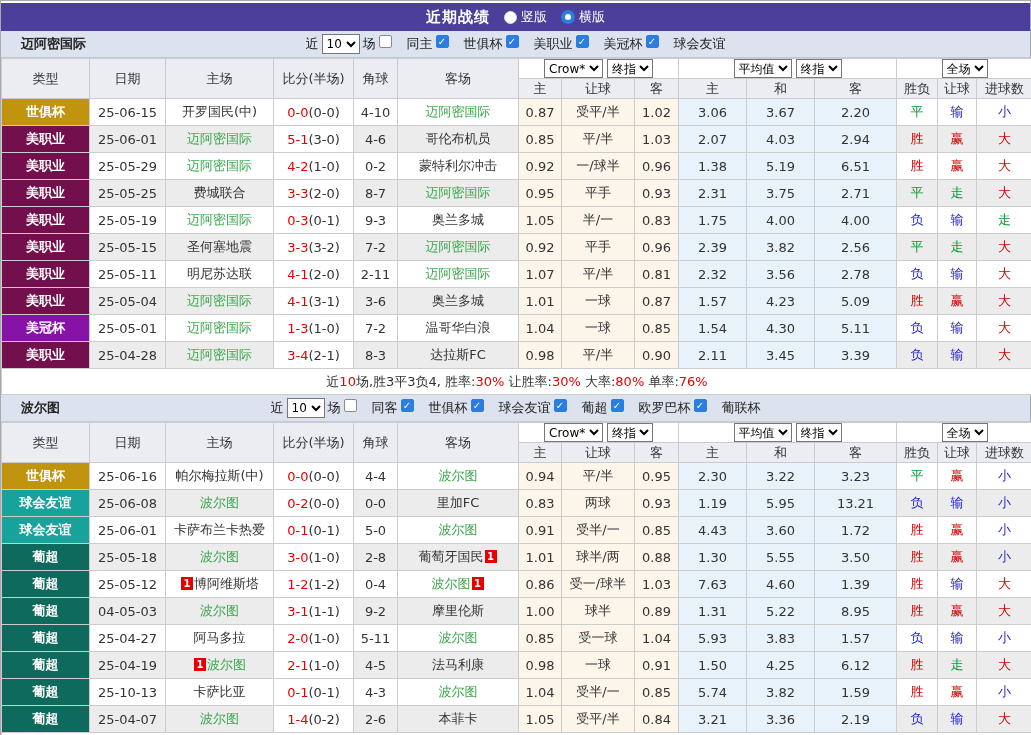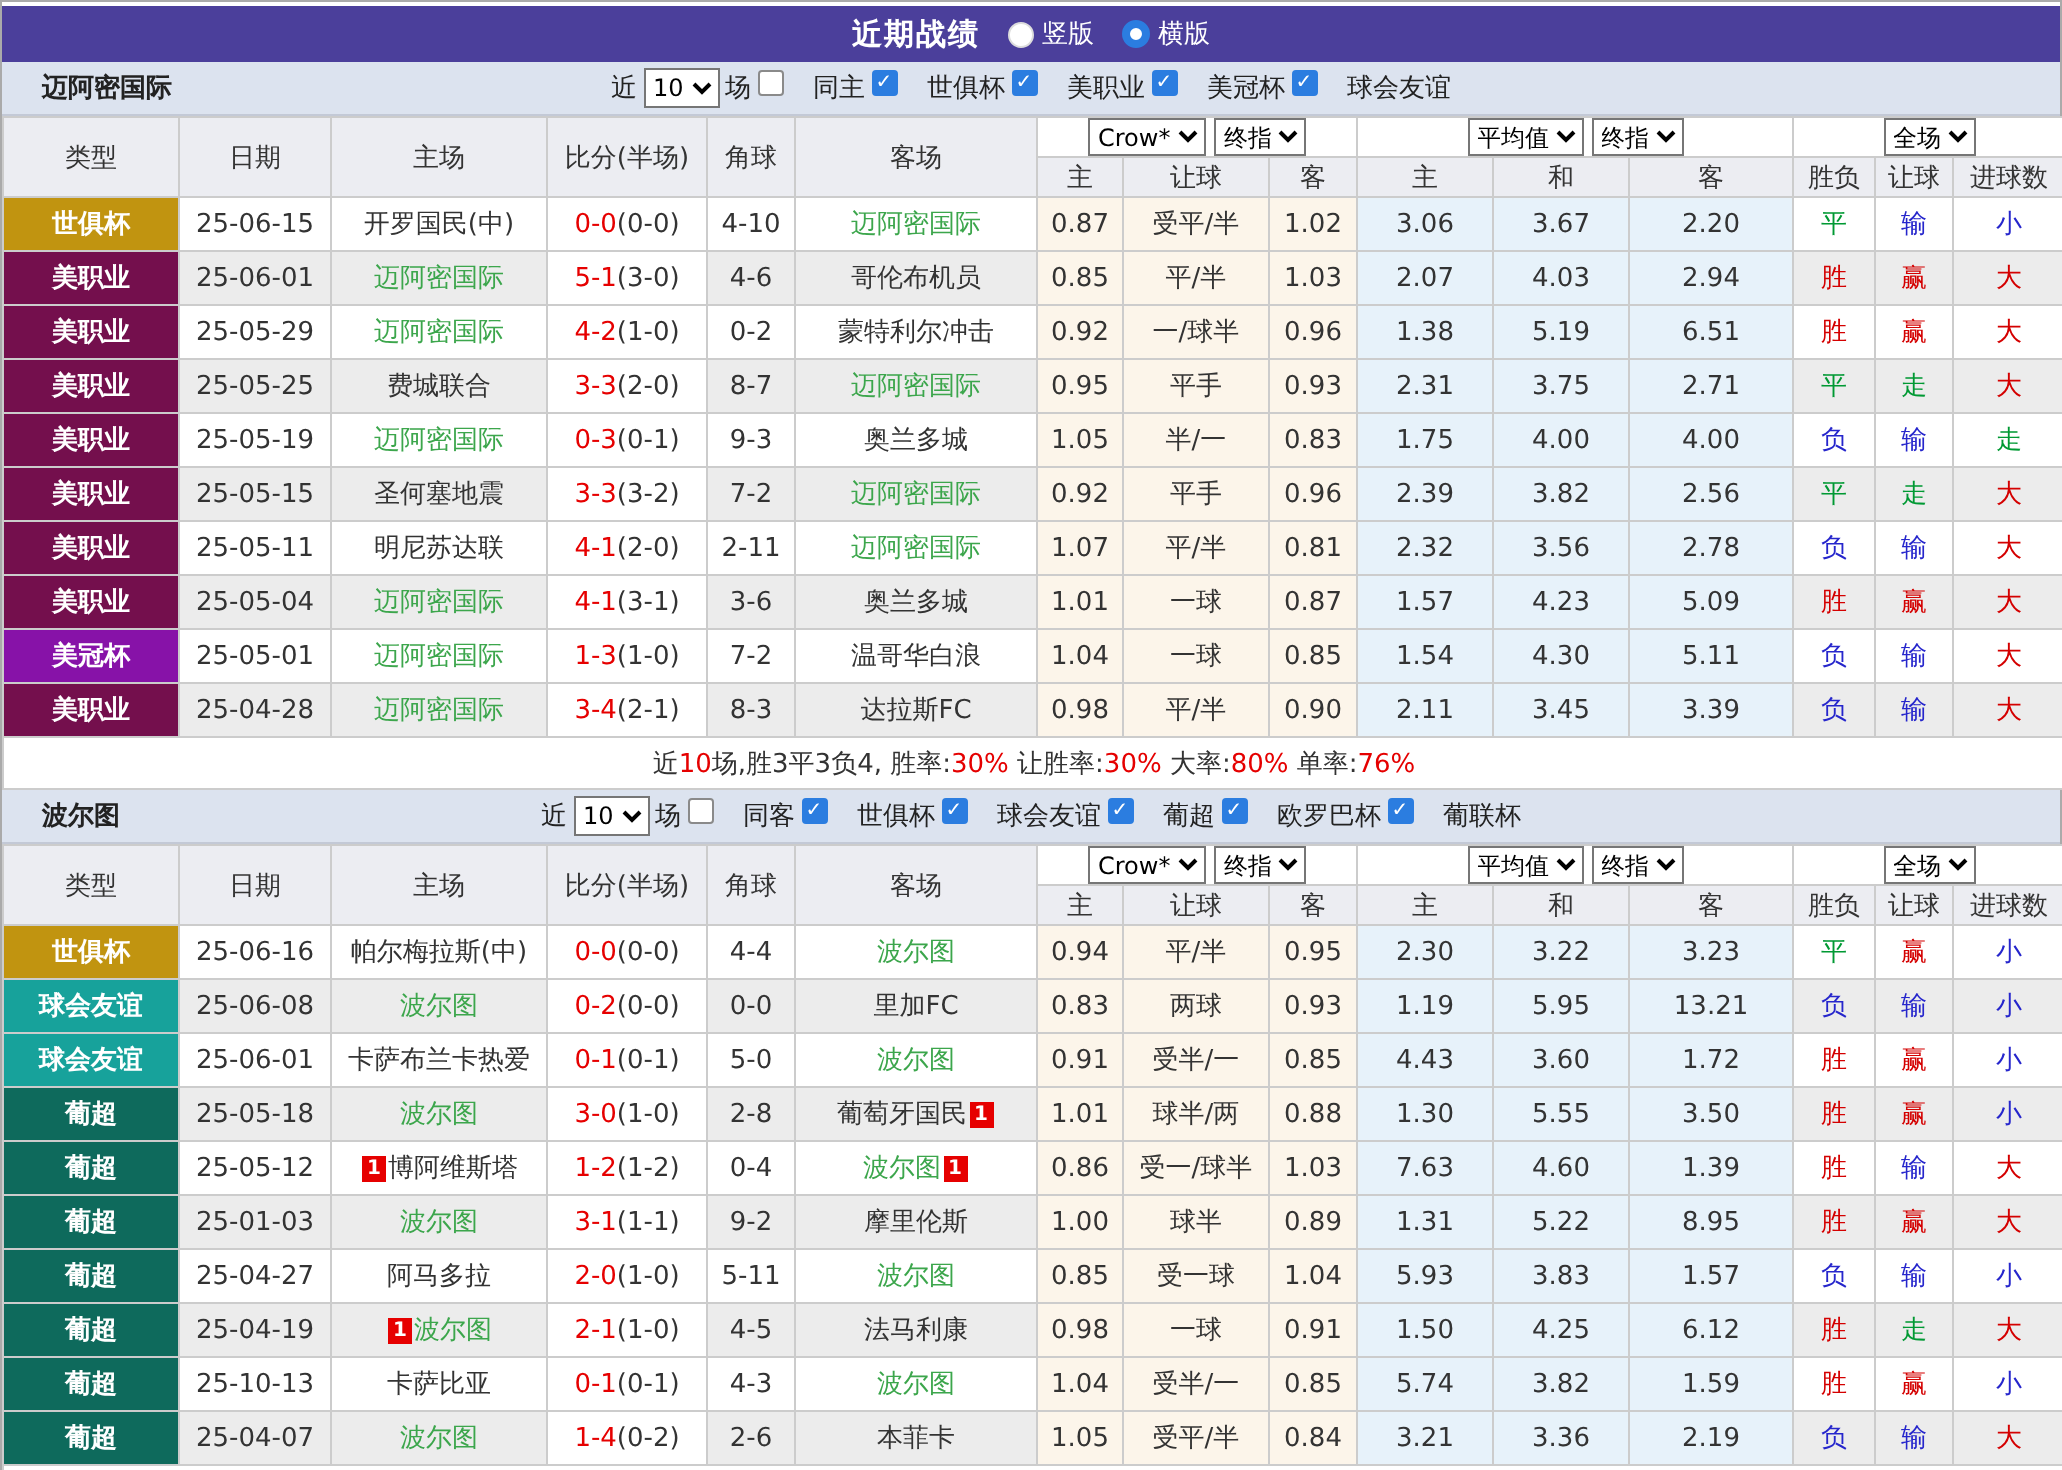--- a/index.html
+++ b/index.html
@@ -464,21 +464,21 @@
               <td class="c-asia">1.03</td>
               <td class="c-euro">7.63</td>
               <td class="c-euro">4.60</td>
               <td class="c-euro">1.39</td>
               <td class="c-res res-red">胜</td>
               <td class="c-res res-blue">输</td>
               <td class="c-res res-red">大</td>
             </tr>
             <tr class="alt">
               <td class="c-type" style="background: rgb(14, 106, 92);">葡超</td>
-              <td class="c-date">25-01-03</td>
+              <td class="c-date">04-05-03</td>
               <td class="c-home"><span class="tg">波尔图</span></td>
               <td class="c-score"><span class="sm">3-1</span><span class="shalf">(1-1)</span></td>
               <td class="c-corner">9-2</td>
               <td class="c-away"><span>摩里伦斯</span></td>
               <td class="c-asia">1.00</td>
               <td class="c-asia">球半</td>
               <td class="c-asia">0.89</td>
               <td class="c-euro">1.31</td>
               <td class="c-euro">5.22</td>
               <td class="c-euro">8.95</td>

